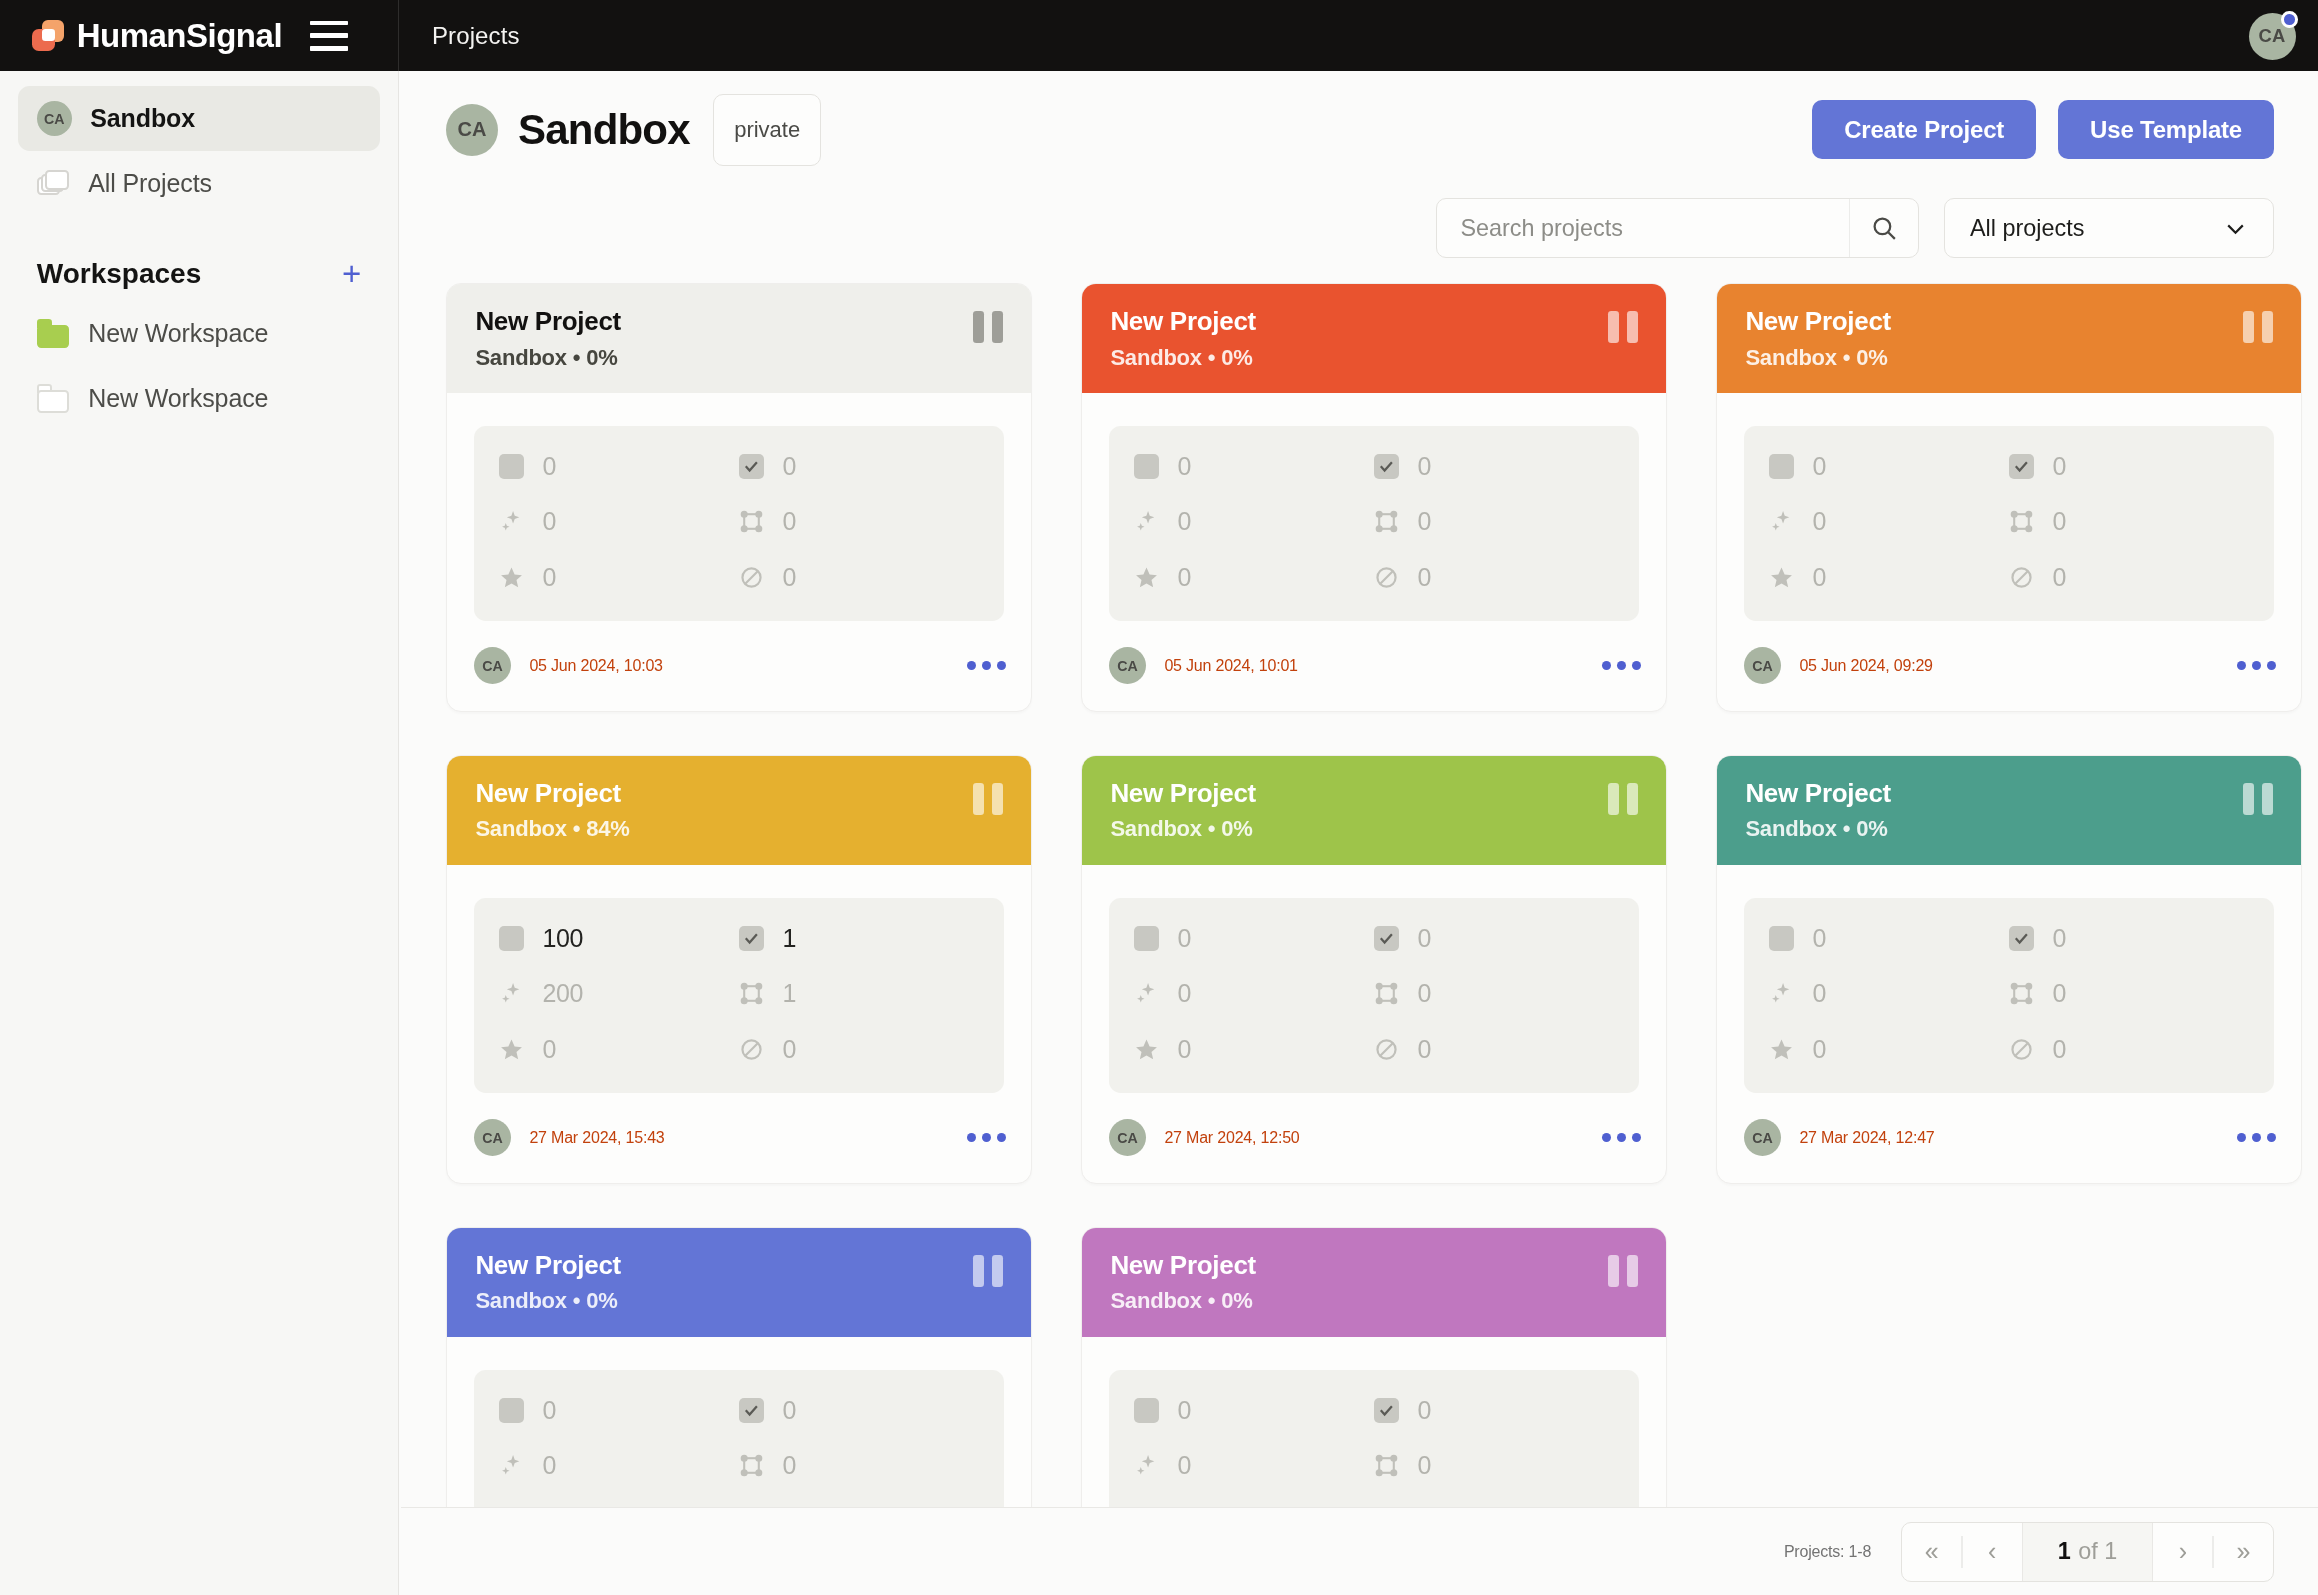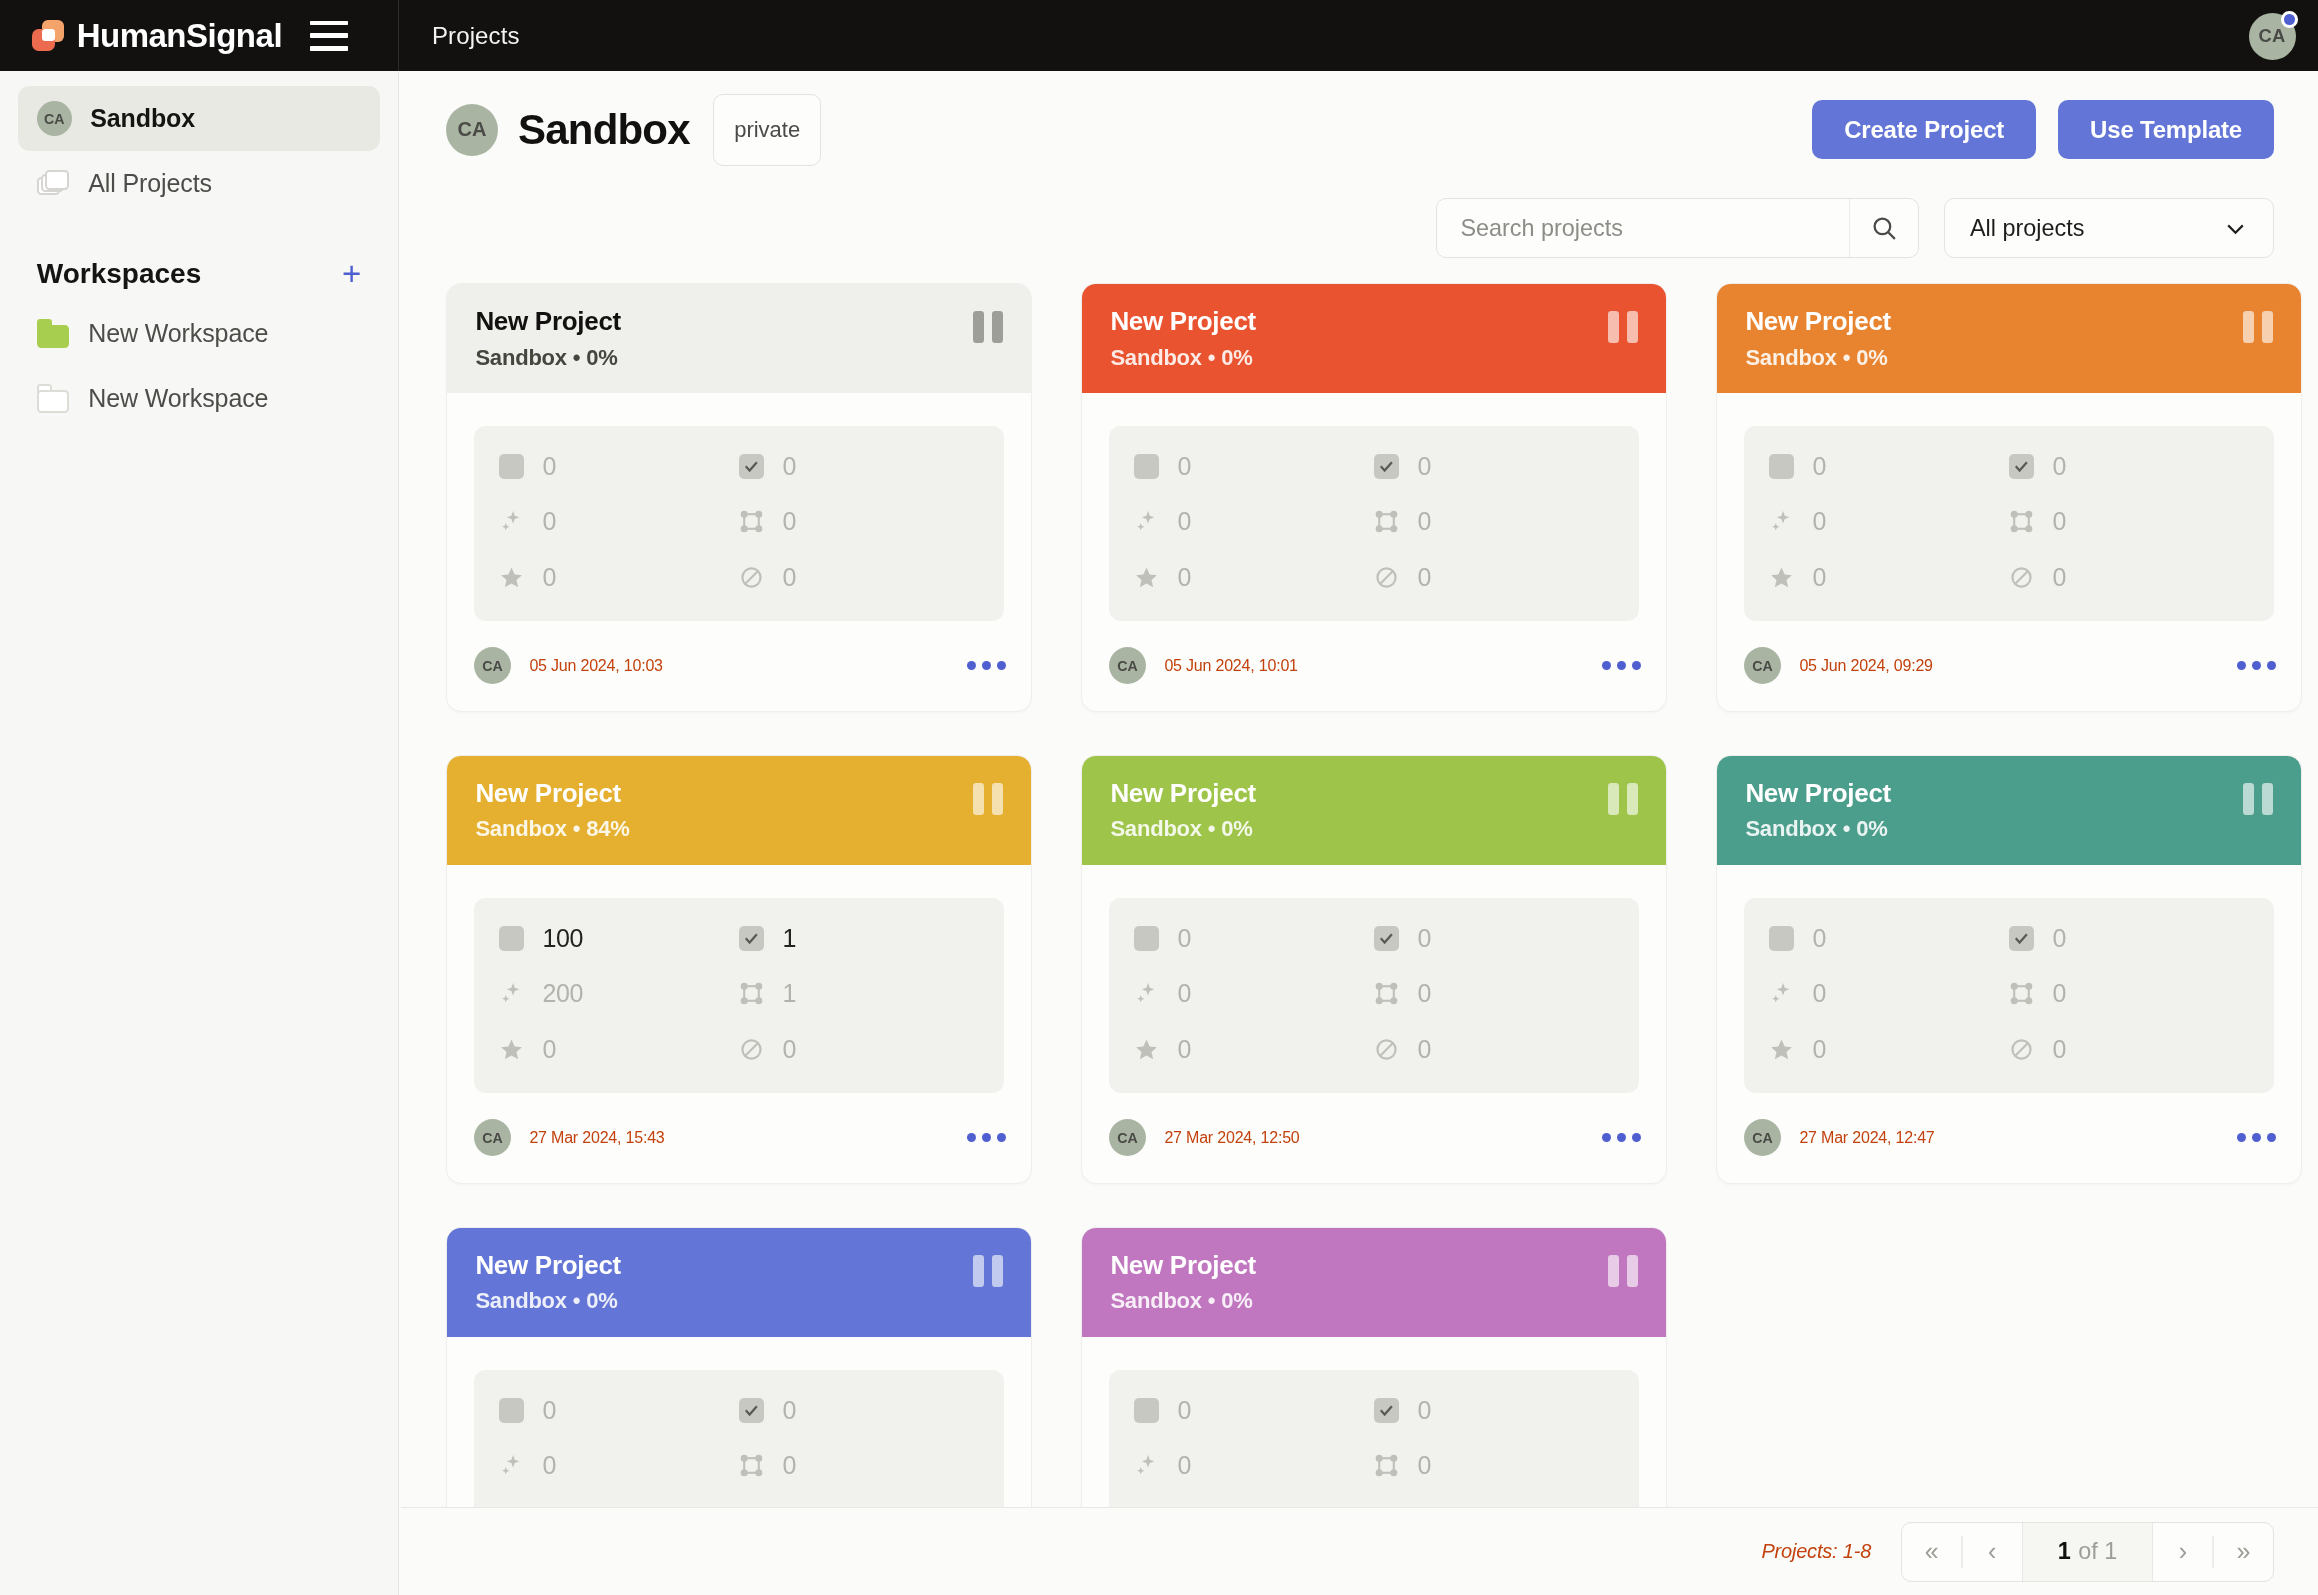--- a/index.html
+++ b/index.html
@@ -217,21 +217,21 @@
   }
   .foot-menu i { width: 9.2px; height: 9.2px; border-radius: 50%; background: #4f5fd0; }
 
   
   .footer {
     position: absolute; bottom: 0; left: 401px; width: 1918px; height: 88px;
     background: #fbfbfa; border-top: 1.7px solid #e9e8e5;
     display: flex; align-items: center; justify-content: flex-end;
     padding-right: 45px; gap: 30px;
   }
-  .proj-count { font-size: 20px; color: #c2410c; letter-spacing: -0.2px; font-style: italic; }
+  .proj-count { font-size: 16px; color: #737373; letter-spacing: -0.2px; }
   .pager {
     display: flex; align-items: center; border: 1.7px solid #e4e3df;
     border-radius: 10px; height: 60px; overflow: hidden; background: #fdfdfc;
   }
   .pager button {
     width: 59px; height: 100%; border: none; background: transparent;
     cursor: pointer; font-size: 25px; color: #9e9e98; font-family: inherit;
     display: flex; align-items: center; justify-content: center;
   }
   .pager .sep { width: 1.7px; height: 32px; background: #ececea; }

